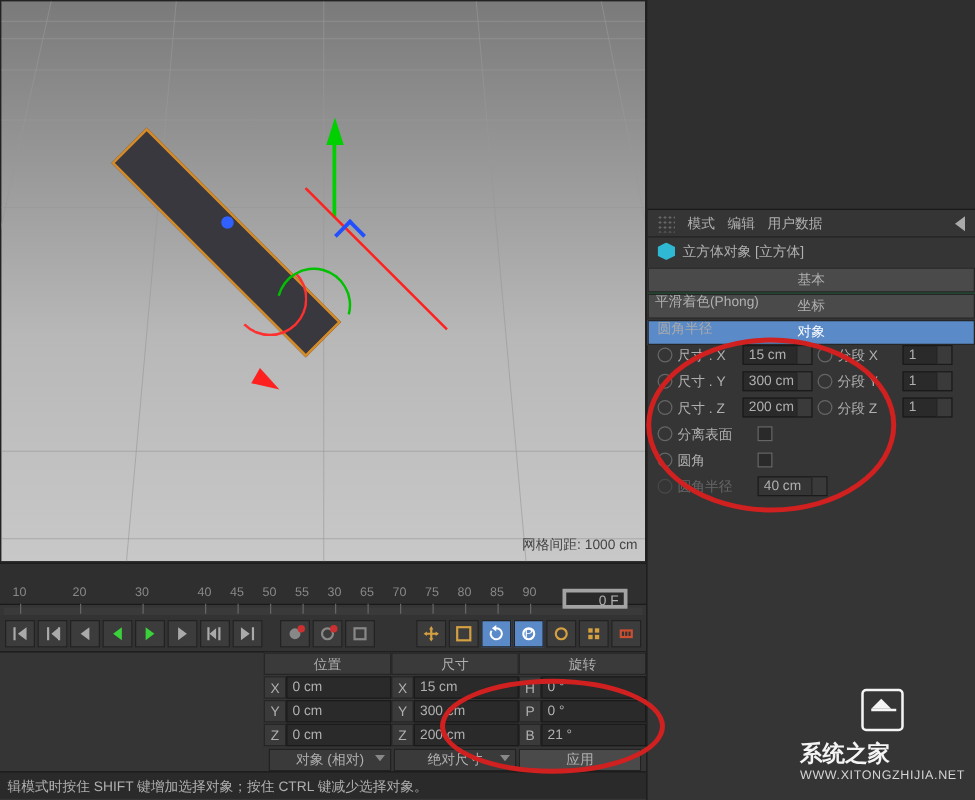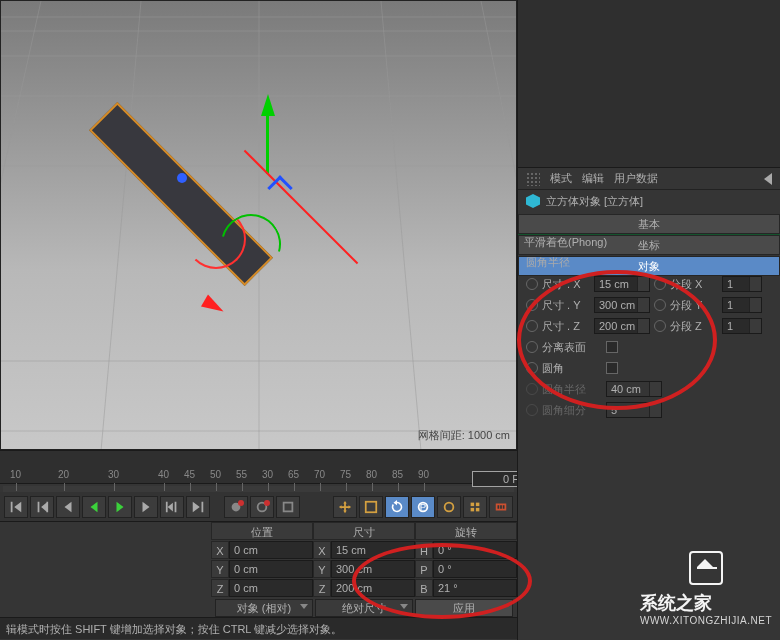--- a/index.html
+++ b/index.html
@@ -28,21 +28,21 @@
 
 .timeline {
   position: absolute; left: 0; top: 450px; width: 517px; height: 34px;
   background: #2f2f2f; border-top: 1px solid #1a1a1a; border-bottom: 1px solid #1a1a1a;
   display: flex; align-items: flex-start; padding-top: 18px;
 }
 .timeline .ticks { flex: 1; position: relative; height: 30px; }
 .timeline .tick { position: absolute; top: 0; font-size: 10px; color: #888; }
 .timeline .tick::after { content: ''; position: absolute; left: 50%; top: 14px; width: 1px; height: 8px; background: #666; }
 .timeline .ruler { position: absolute; left: 3px; top: 17px; right: 3px; height: 10px; background: #3a3a3a; }
-.frame-box { position: absolute; left: 472px; top: 471px; width: 52px; height: 16px; background: #2a2a2a; border: 1px solid #a3a3a3; text-align: right; padding-right: 4px; line-height: 14px; }
+.frame-box { position: absolute; left: 450px; top: 471px; width: 52px; height: 16px; background: #2a2a2a; border: 3px solid #a3a3a3; text-align: right; padding-right: 4px; line-height: 14px; }
 
 .playback {
   position: absolute; left: 0; top: 492px; width: 517px; height: 30px;
   background: #333; border-bottom: 1px solid #1a1a1a;
   display: flex; align-items: center; padding: 0 4px; gap: 2px;
 }
 .pbtn { width: 24px; height: 22px; background: #3c3c3c; border: 1px solid #222; display: flex; align-items: center; justify-content: center; cursor: pointer; }
 .pbtn svg { width: 14px; height: 14px; }
 .pbtn.green svg { fill: #3bd13b; }
 .pbtn.gray svg { fill: #aaa; }
@@ -359,25 +359,20 @@
     <div class="attr-row">
       <div class="anim"></div>
       <div class="lab" style="width:60px">圆角</div>
       <div class="chk"></div>
     </div>
     <div class="attr-row">
       <div class="anim" style="opacity:.4"></div>
       <div class="lab" style="width:60px;color:#666">圆角半径</div>
       <div class="input dis"><span>40 cm</span><span class="spin"></span></div>
     </div>
-    <div class="attr-row">
-      <div class="anim" style="opacity:.4"></div>
-      <div class="lab" style="width:60px;color:#666">圆角细分</div>
-      <div class="input dis"><span>5</span><span class="spin"></span></div>
-    </div>
   </div>
 </div>
 
 <div class="red-circle1"></div>
 <div class="red-circle2"></div>
 
 <div class="watermark">
   <div class="logo"></div>
   <div class="txt">
     <div class="t1">系统之家</div>

